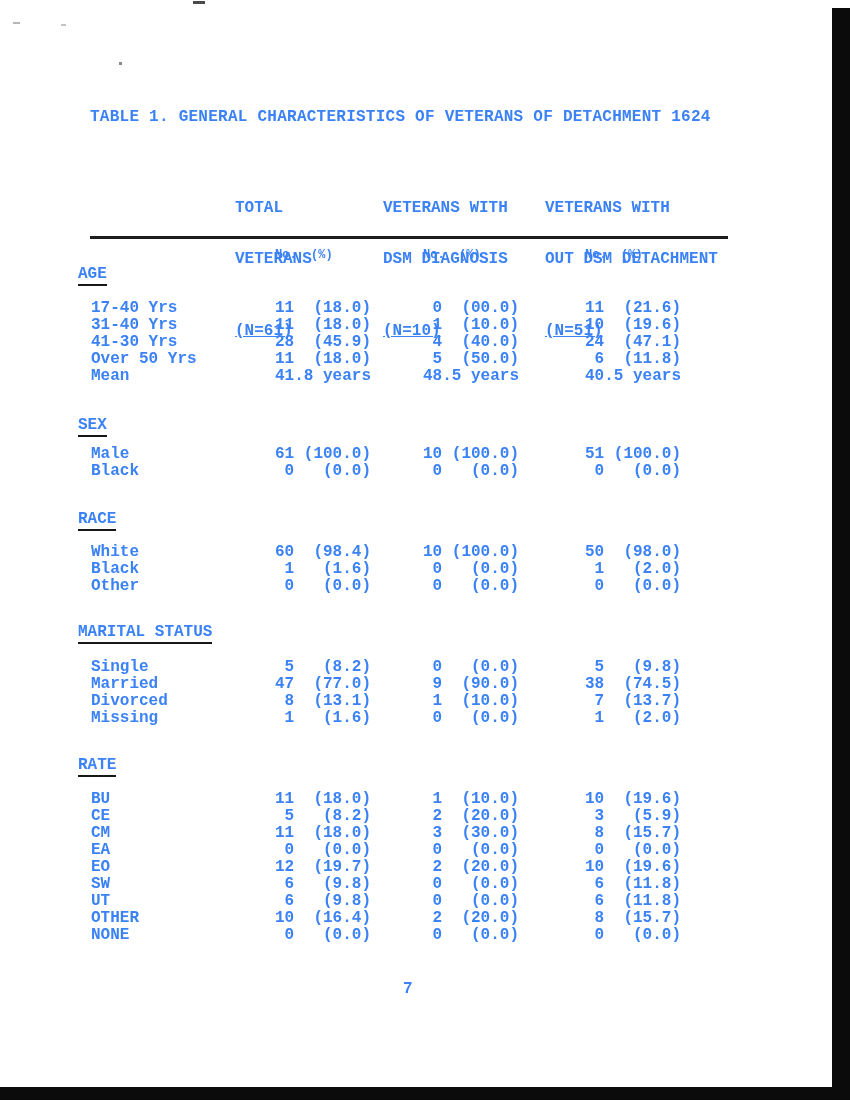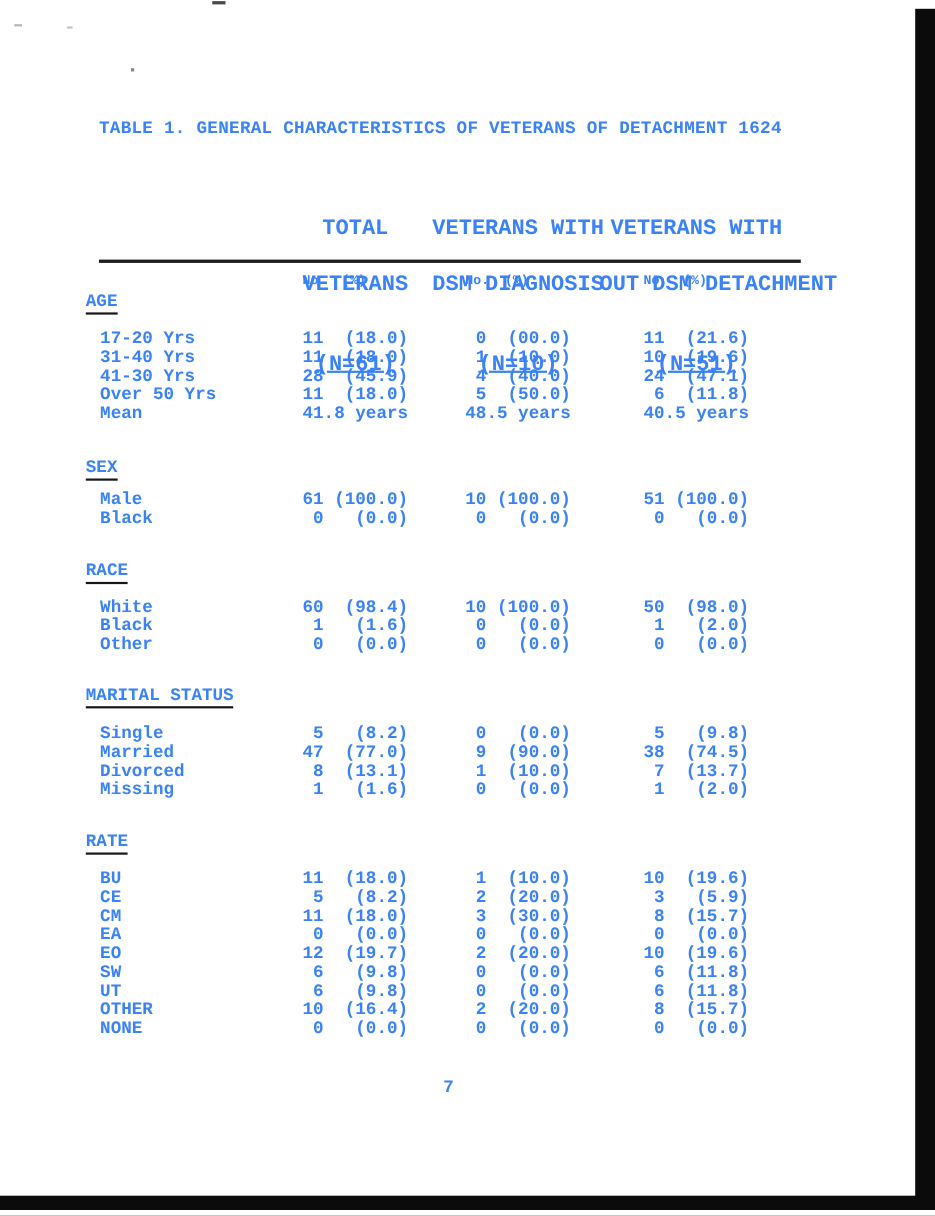--- a/index.html
+++ b/index.html
@@ -11,21 +11,21 @@
     font-family:"Liberation Mono","DejaVu Sans Mono",monospace;
     font-weight:700;
     color:#3b82f6;
   }
   .doc-title{
     position:absolute;left:90px;top:108px;
     font-size:16px;line-height:19px;letter-spacing:.25px;white-space:pre;
   }
   .hcol{
     position:absolute;top:166px;width:176px;
-    text-align:center;font-size:20px;line-height:17px;white-space:pre;
+    font-size:16px;line-height:17px;white-space:pre;
   }
   .hcol .nrow{margin-top:21px;text-decoration:underline;}
   .hcol1{left:235px}.hcol2{left:383px}.hcol3{left:545px}
   .rule{
     position:absolute;left:90px;top:236px;width:638px;height:3px;
     background:#1d1d1d;
   }
   .subhead{position:absolute;top:247px;font-size:12px;line-height:17px;white-space:pre;}
   .sub1{left:275px}.sub2{left:423px}.sub3{left:585px}
   .sechead{
@@ -74,21 +74,21 @@
   </div>
 
   <div class="rule"></div>
 
   <div class="subhead sub1">No.  (%)</div>
   <div class="subhead sub2">No.  (%)</div>
   <div class="subhead sub3">No.  (%)</div>
 
   <div class="sechead" style="top:266px">AGE</div>
   <div class="row" style="top:300px">
-    <span class="lb">17-20 Yrs</span>
+    <span class="lb">17-40 Yrs</span>
     <span class="c1">11  (18.0)</span>
     <span class="c2"> 0  (00.0)</span>
     <span class="c3">11  (21.6)</span>
   </div>
   <div class="row" style="top:317px">
     <span class="lb">31-40 Yrs</span>
     <span class="c1">11  (18.0)</span>
     <span class="c2"> 1  (10.0)</span>
     <span class="c3">10  (19.6)</span>
   </div>

